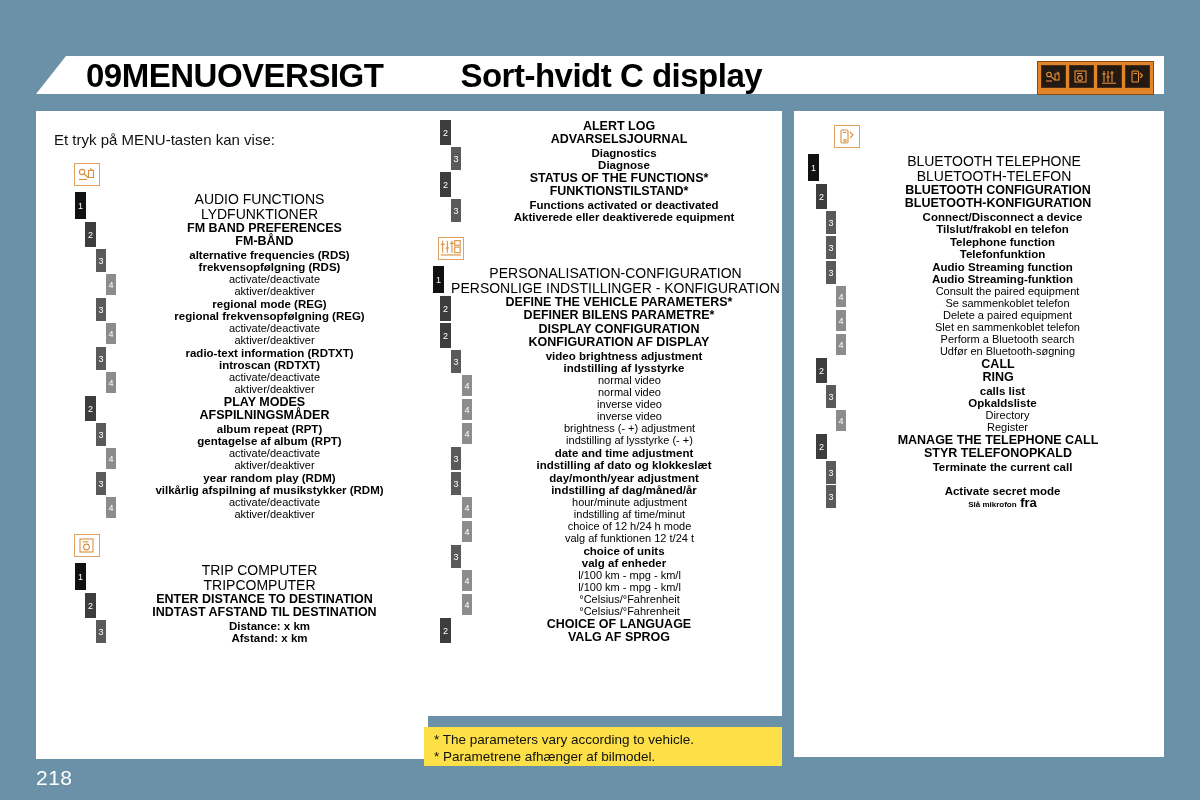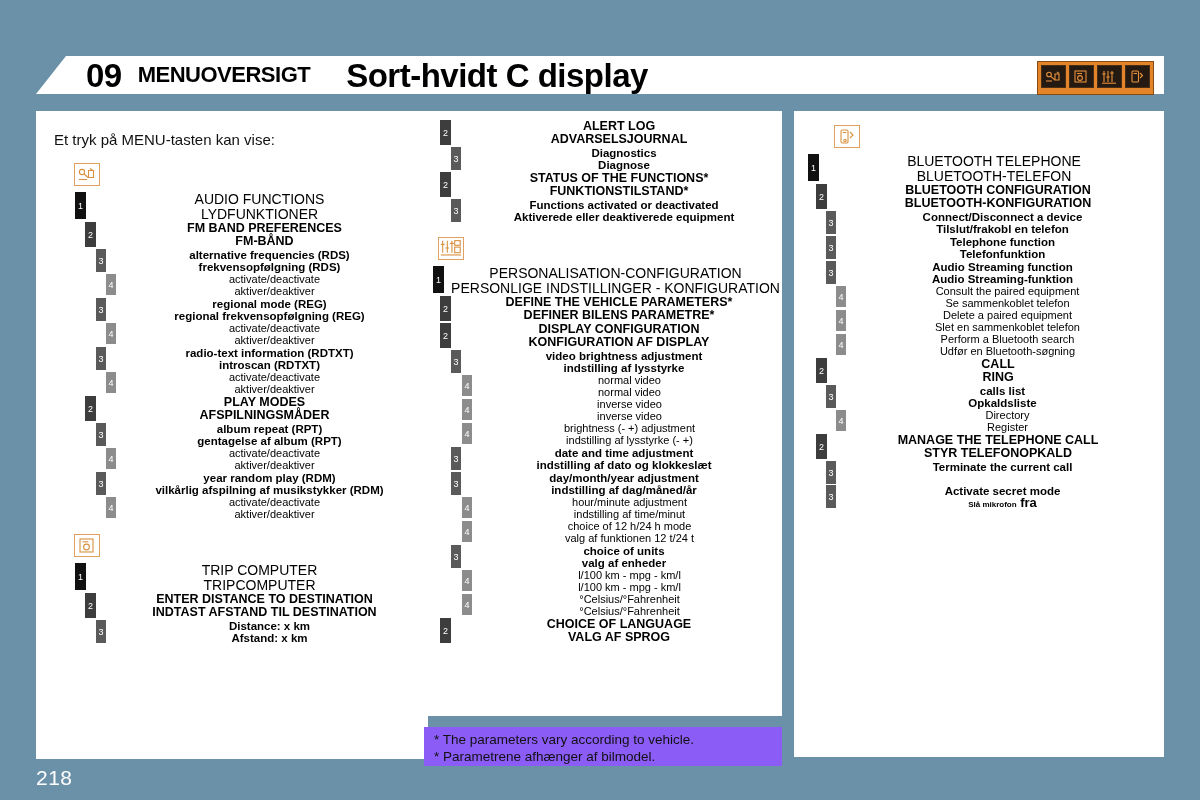--- a/index.html
+++ b/index.html
@@ -23,26 +23,25 @@
   .header-inner{
     position:absolute;left:0;top:0;width:100%;height:100%;
     display:flex;align-items:center;
   }
   .chapter-num{
     margin-left:50px;
     font-size:33px;font-weight:bold;color:#000;letter-spacing:-0.5px;
     line-height:1;
   }
   .chapter-title{
-    margin-left:16px;
-    font-size:22px;font-weight:bold;color:#000;letter-spacing:-0.5px;
+    font-size:33px;font-weight:bold;color:#000;letter-spacing:-0.5px;
     line-height:1;
   }
   .chapter-sub{
-    margin-left:36px;
+    margin-left:77px;
     font-size:33px;font-weight:bold;color:#000;letter-spacing:-0.5px;
     line-height:1;
   }
   .header-badge{
     position:absolute;right:10px;top:5px;
     width:117px;height:34px;
     background:#e2842a;
     border:1px solid #8a4a12;
     display:flex;align-items:center;justify-content:space-between;
     padding:2px 3px 5px 3px;
@@ -58,21 +57,21 @@
 
   
   .col{
     position:absolute;background:#ffffff;box-sizing:border-box;
   }
   .col-left{left:36px;top:111px;width:392px;height:648px;}
   .col-mid{left:424px;top:111px;width:358px;height:605px;}
   .col-right{left:794px;top:111px;width:370px;height:646px;}
   .footnote-box{
     position:absolute;left:424px;top:727px;width:358px;height:39px;
-    background:#8b5cf6;box-sizing:border-box;padding:4px 28px 0 10px;
+    background:#fde047;box-sizing:border-box;padding:4px 28px 0 10px;
   }
   .footnote-line{
     font-size:13.5px;color:#111;line-height:17px;white-space:nowrap;
   }
 
   .page-num{
     position:absolute;left:36px;top:766px;
     font-size:21px;color:#ffffff;font-weight:normal;letter-spacing:0.5px;
   }
 

